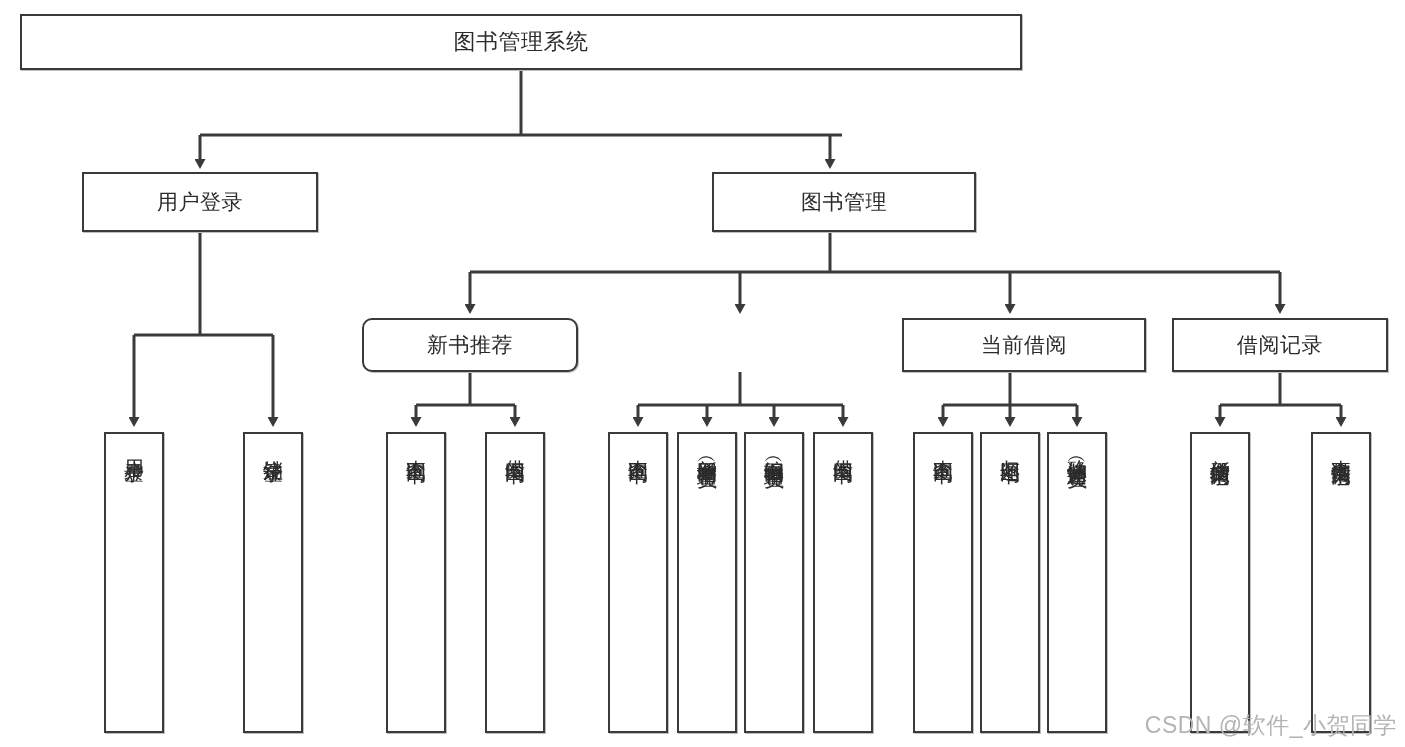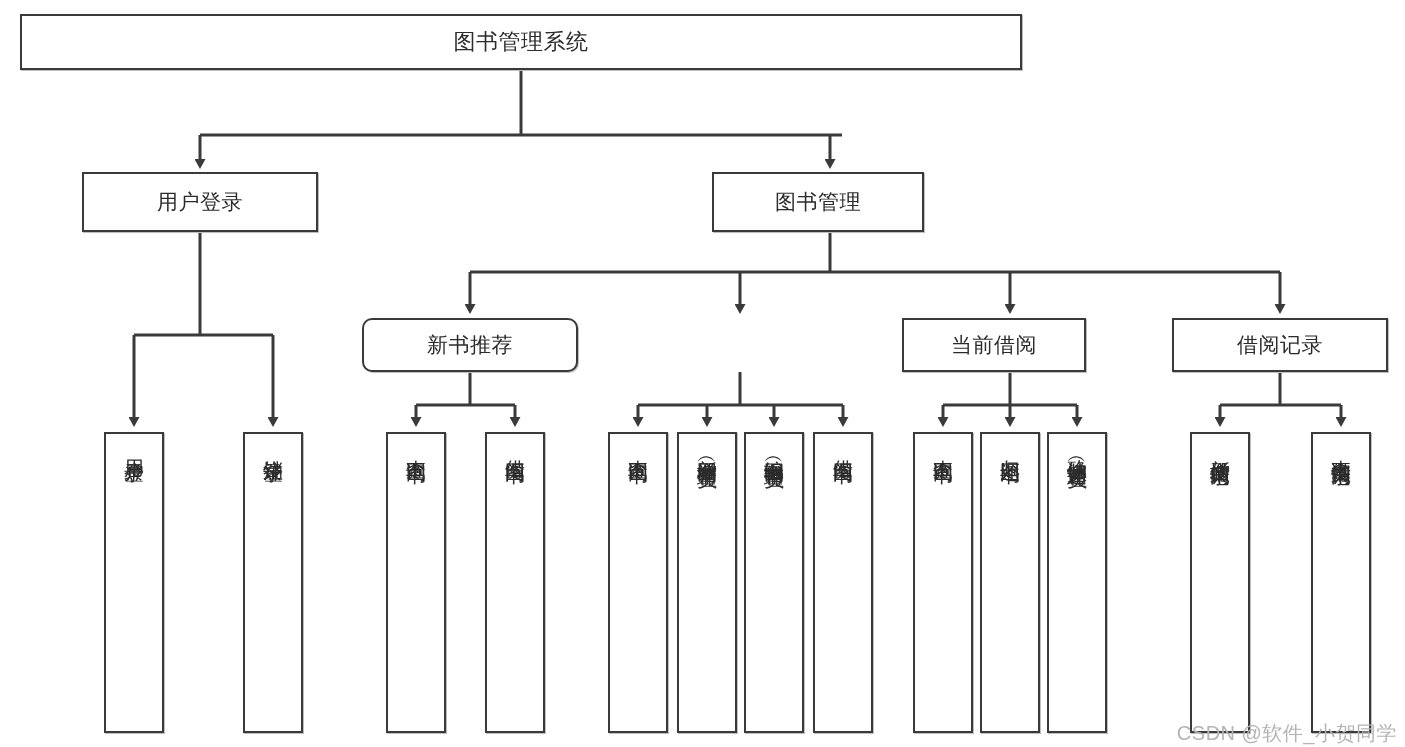--- a/index.html
+++ b/index.html
@@ -60,22 +60,22 @@
     writing-mode: vertical-rl;
     text-orientation: upright;
     font-size: 20px;
     line-height: 1.06;
     letter-spacing: 1.5px;
     white-space: nowrap;
   }
   #watermark {
     position: absolute;
     right: 8px;
-    bottom: 0;
-    font-size: 20px;
+    bottom: 6px;
+    font-size: 23px;
     color: #b4b4b4;
     letter-spacing: 0.5px;
     white-space: nowrap;
     user-select: none;
   }
 </style>
 </head>
 <body>
 
 <div id="canvas">
@@ -131,30 +131,30 @@
   </svg>
 
   <div class="node h root" style="left:20px; top:14px; width:1002px; height:56px;">
     <span class="label">图书管理系统</span>
   </div>
 
   <div class="node h" style="left:82px; top:172px; width:236px; height:60px;">
     <span class="label">用户登录</span>
   </div>
 
-  <div class="node h" style="left:712px; top:172px; width:212px; height:60px;">
+  <div class="node h" style="left:712px; top:172px; width:264px; height:60px;">
     <span class="label">图书管理</span>
   </div>
 
   <div class="node h" style="left:362px; top:318px; width:216px; height:54px;border-radius:10px;">
     <span class="label">新书推荐</span>
   </div>
 
 
-  <div class="node h" style="left:902px; top:318px; width:184px; height:54px;">
+  <div class="node h" style="left:902px; top:318px; width:244px; height:54px;">
     <span class="label">当前借阅</span>
   </div>
 
   <div class="node h" style="left:1172px; top:318px; width:216px; height:54px;">
     <span class="label">借阅记录</span>
   </div>
 
   <div class="node v" style="left:104px; top:432px; width:60px; height:301px;">
     <span class="label">用户登录</span>
   </div>

